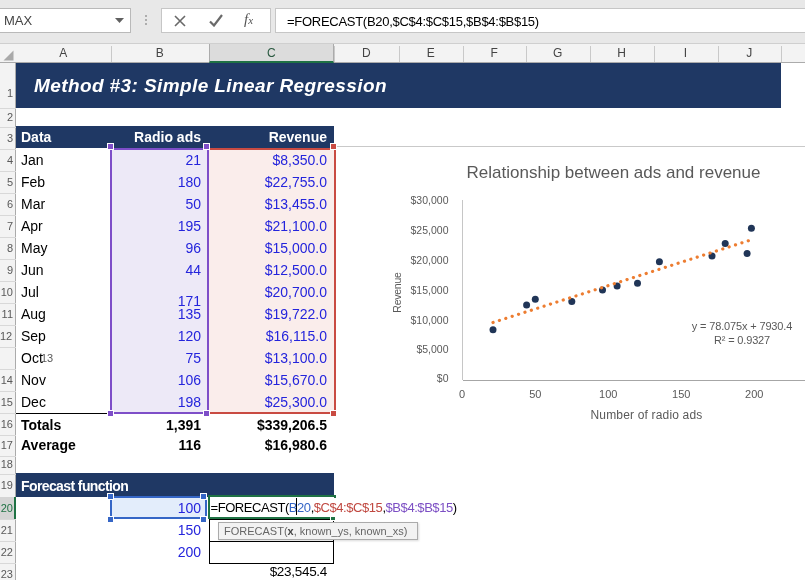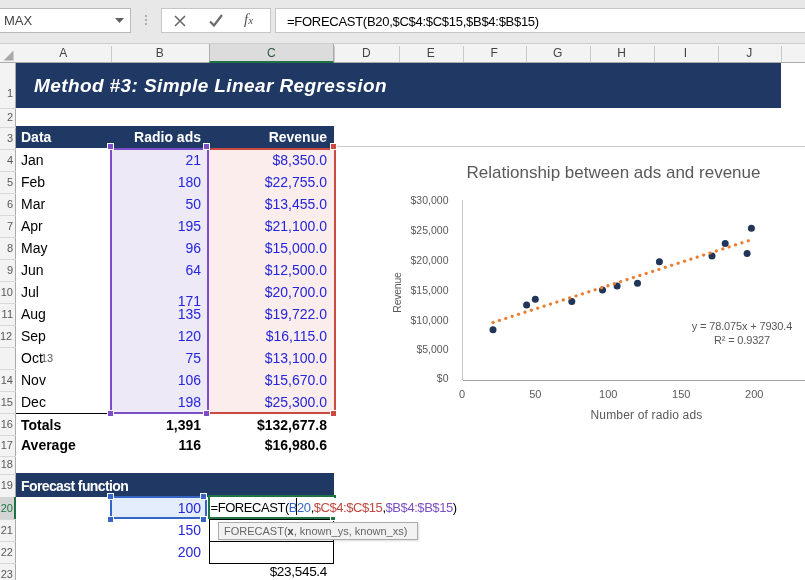--- a/index.html
+++ b/index.html
@@ -197,21 +197,21 @@
     <div class="cell" style="left:21px;top:192.5px;">Mar</div>
     <div class="cell blue r" style="left:100px;top:192.5px;width:101px;">50</div>
     <div class="cell blue r" style="left:220px;top:192.5px;width:107px;">$13,455.0</div>
     <div class="cell" style="left:21px;top:214.5px;">Apr</div>
     <div class="cell blue r" style="left:100px;top:214.5px;width:101px;">195</div>
     <div class="cell blue r" style="left:220px;top:214.5px;width:107px;">$21,100.0</div>
     <div class="cell" style="left:21px;top:236.5px;">May</div>
     <div class="cell blue r" style="left:100px;top:236.5px;width:101px;">96</div>
     <div class="cell blue r" style="left:220px;top:236.5px;width:107px;">$15,000.0</div>
     <div class="cell" style="left:21px;top:258.5px;">Jun</div>
-    <div class="cell blue r" style="left:100px;top:258.5px;width:101px;">64</div>
+    <div class="cell blue r" style="left:100px;top:258.5px;width:101px;">44</div>
     <div class="cell blue r" style="left:220px;top:258.5px;width:107px;">$12,500.0</div>
     <div class="cell" style="left:21px;top:280.5px;">Jul</div>
     <div class="cell blue r" style="left:100px;top:290px;width:101px;">171</div>
     <div class="cell blue r" style="left:220px;top:280.5px;width:107px;">$20,700.0</div>
     <div class="cell" style="left:21px;top:302.5px;">Aug</div>
     <div class="cell blue r" style="left:100px;top:302.5px;width:101px;">135</div>
     <div class="cell blue r" style="left:220px;top:302.5px;width:107px;">$19,722.0</div>
     <div class="cell" style="left:21px;top:324.5px;">Sep</div>
     <div class="cell blue r" style="left:100px;top:324.5px;width:101px;">120</div>
     <div class="cell blue r" style="left:220px;top:324.5px;width:107px;">$16,115.0</div>
@@ -234,21 +234,21 @@
 <div class="abs" style="left:107px;top:143px;width:7px;height:7px;background:#7E4EC8;border:1px solid #fff;"></div>
 <div class="abs" style="left:203px;top:143px;width:7px;height:7px;background:#7E4EC8;border:1px solid #fff;"></div>
 <div class="abs" style="left:107px;top:410px;width:7px;height:7px;background:#7E4EC8;border:1px solid #fff;"></div>
 <div class="abs" style="left:203px;top:410px;width:7px;height:7px;background:#7E4EC8;border:1px solid #fff;"></div>
 
 <div class="abs" style="left:330px;top:143px;width:7px;height:7px;background:#C94B42;border:1px solid #fff;"></div>
 <div class="abs" style="left:330px;top:410px;width:7px;height:7px;background:#C94B42;border:1px solid #fff;"></div>
 
 <div class="cell b" style="left:21px;top:414px;">Totals</div>
 <div class="cell b r" style="left:100px;top:414px;width:101px;">1,391</div>
-<div class="cell b r" style="left:220px;top:414px;width:107px;">$132,677.8</div>
+<div class="cell b r" style="left:220px;top:414px;width:107px;">$339,206.5</div>
 <div class="cell b" style="left:21px;top:434px;">Average</div>
 <div class="cell b r" style="left:100px;top:434px;width:101px;">116</div>
 <div class="cell b r" style="left:220px;top:434px;width:107px;">$16,980.6</div>
 
 <div class="abs" style="left:208.5px;top:519px;width:125.5px;height:44.5px;border:1px solid #000;"></div>
 <div class="abs" style="left:208.5px;top:540.5px;width:125.5px;height:1px;background:#000;"></div>
 
 <div class="abs" style="left:109.5px;top:495.5px;width:97px;height:23px;background:#E3EDFB;border:2px solid #3566C6;"></div>
 <div class="cell blue r" style="left:100px;top:497px;width:101px;">100</div>
 <div class="abs" style="left:106.5px;top:493px;width:7px;height:7px;background:#3566C6;border:1px solid #fff;"></div>

